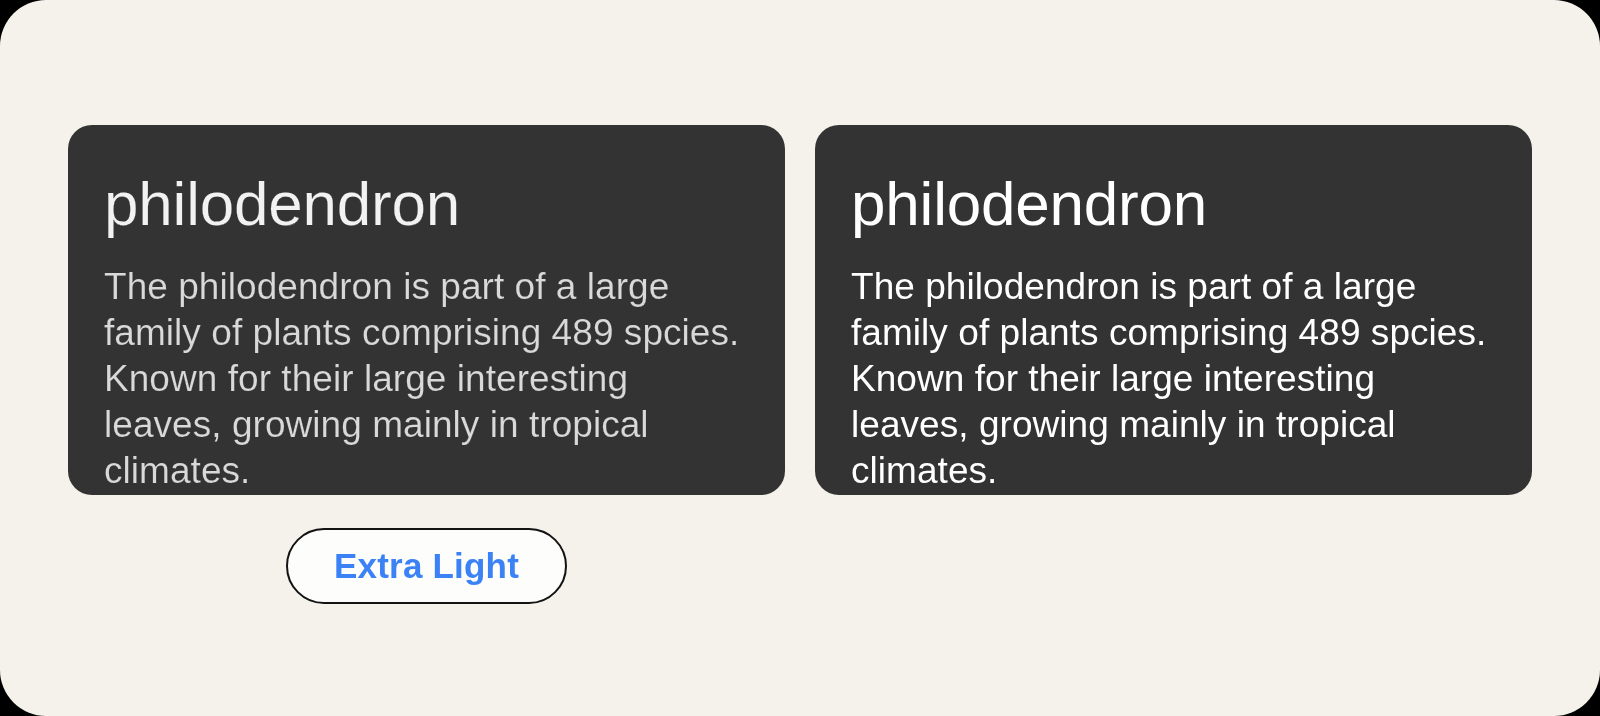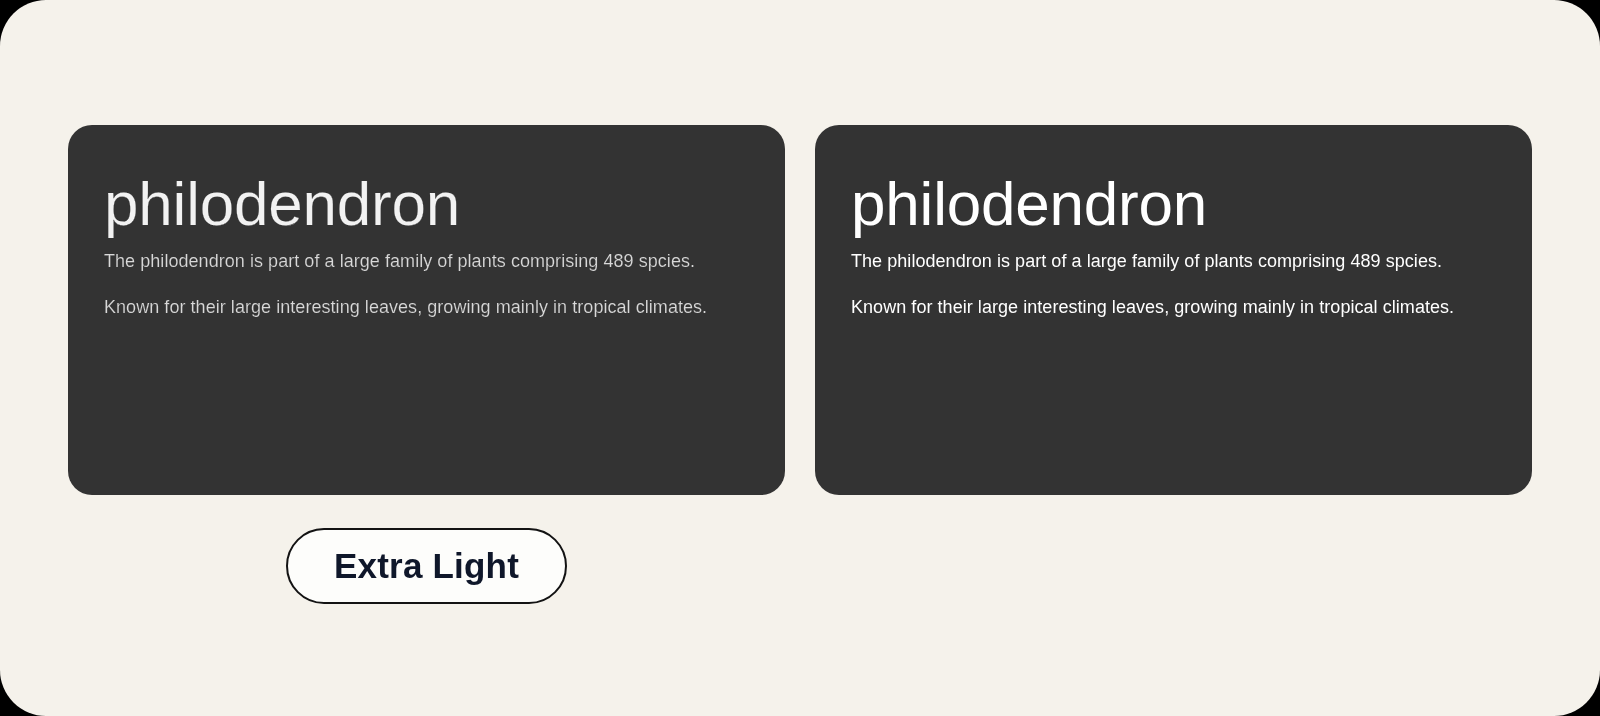--- a/index.html
+++ b/index.html
@@ -59,23 +59,24 @@
 
   .specimen-heading {
     color:#FFFFFF;
     font-size:62px;
     line-height:1.12;
     letter-spacing:-0.2px;
     white-space:nowrap;
   }
 
   .specimen-body {
-    font-size:18px;
+    font-size:37px;
     line-height:46px;
     letter-spacing:0.05px;
+    margin-top:26px;
   }
 
   
   .w-extralight .specimen-heading {
     font-weight:200;
     -webkit-text-stroke:0.2px #333333;
     color:#F2F2F2;
   }
   .w-extralight .specimen-body {
     font-weight:200;
@@ -94,21 +95,21 @@
 
   
   .weight-button {
     margin-top:33px;
     height:76px;
     min-width:232px;
     padding:0 46px;
     background:#FDFDFB;
     border:2px solid #131313;
     border-radius:999px;
-    color:#0f172a;
+    color:#3b82f6;
     font-size:35px;
     font-weight:700;
     letter-spacing:0.2px;
     display:flex;
     align-items:center;
     justify-content:center;
     cursor:pointer;
     white-space:nowrap;
   }
 </style>

